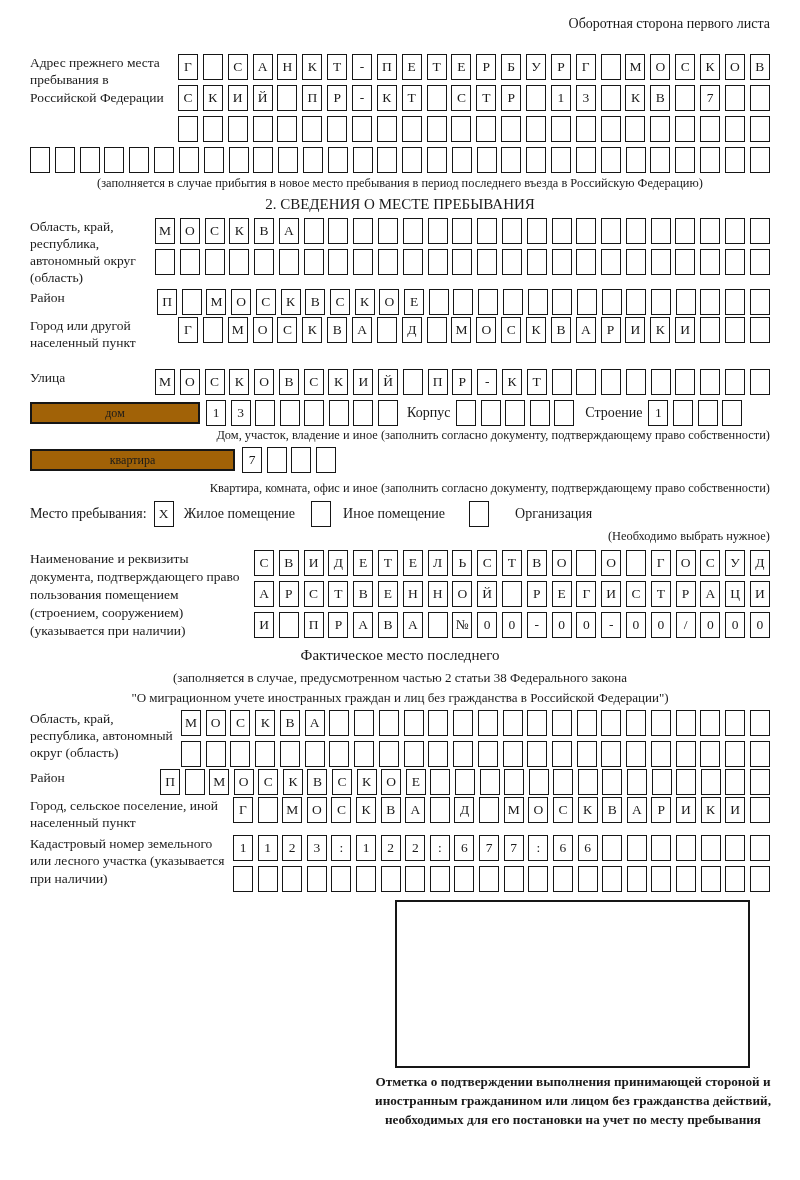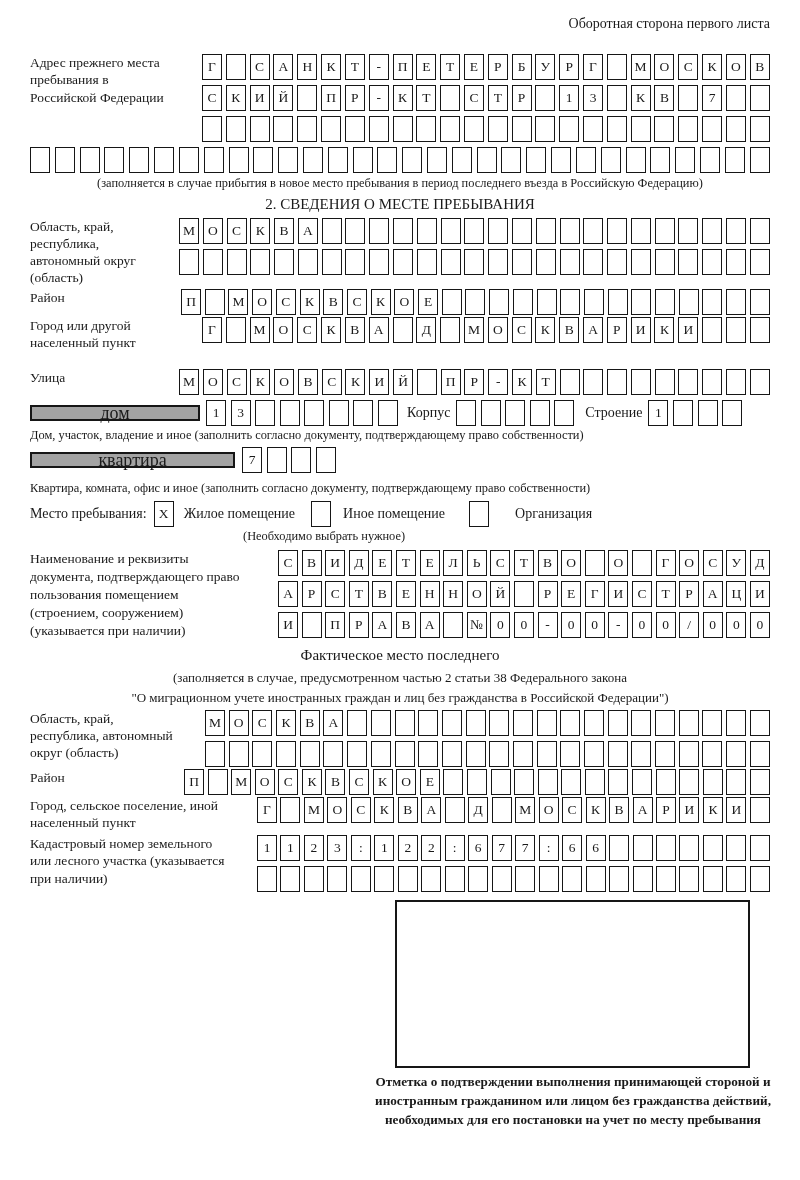--- a/index.html
+++ b/index.html
@@ -2,36 +2,36 @@
 <html lang="ru"><head>
 <meta charset="utf-8">
 <style>
   html,body{margin:0;padding:0;background:#ffffff;}
   body{width:800px;height:1180px;overflow:hidden;color:#1a1a1a;
        font-family:"Liberation Serif","DejaVu Serif",serif;}
   .page{padding:14px 30px 0 30px;box-sizing:border-box;width:800px;}
 
   .sheet-title{text-align:right;font-size:14px;margin-top:2px;}
 
-  .field{display:flex;align-items:flex-start;gap:24px;}
+  .field{display:flex;align-items:flex-start;}
   .field-label{font-size:13.5px;line-height:1.28;flex:0 0 auto;box-sizing:border-box;padding-right:4px;}
   .field-boxes{flex:1 1 auto;display:flex;flex-direction:column;gap:5px;min-width:0;}
 
   .box-row{display:flex;justify-content:space-between;}
   .cb{box-sizing:border-box;flex:0 0 20px;width:20px;height:26px;border:1.6px solid #161616;
       display:inline-flex;align-items:center;justify-content:center;
       font-size:13.5px;background:#fff;}
   .grp{display:flex;justify-content:space-between;flex:0 0 auto;}
 
-  .note{font-size:12.4px;line-height:1.2;}
+  .note{font-size:12.4px;line-height:1.2;text-align:right;}
   .note.center{text-align:center;}
   .h-bold{font-weight:normal;text-align:center;font-size:15px;line-height:1.25;}
 
-  .type-box{box-sizing:border-box;border:2px solid #161616;height:16px;display:flex;
-            align-items:center;justify-content:center;font-size:18px;background:#a3a3a3;flex:0 0 auto;}
+  .type-box{box-sizing:border-box;border:2px solid #161616;height:22px;display:flex;
+            align-items:center;justify-content:center;font-size:12px;background:#a16207;flex:0 0 auto;}
 
   .inline-row{display:flex;align-items:center;}
   .lbl{font-size:14px;line-height:1.2;}
 
   .stamp-box{box-sizing:border-box;border:2px solid #161616;width:355px;height:168px;
              margin-left:365px;background:#fff;}
   .stamp-caption{width:400px;margin-left:343px;text-align:center;font-weight:bold;
                  font-size:13.2px;line-height:1.42;}
 </style>
 </head>

